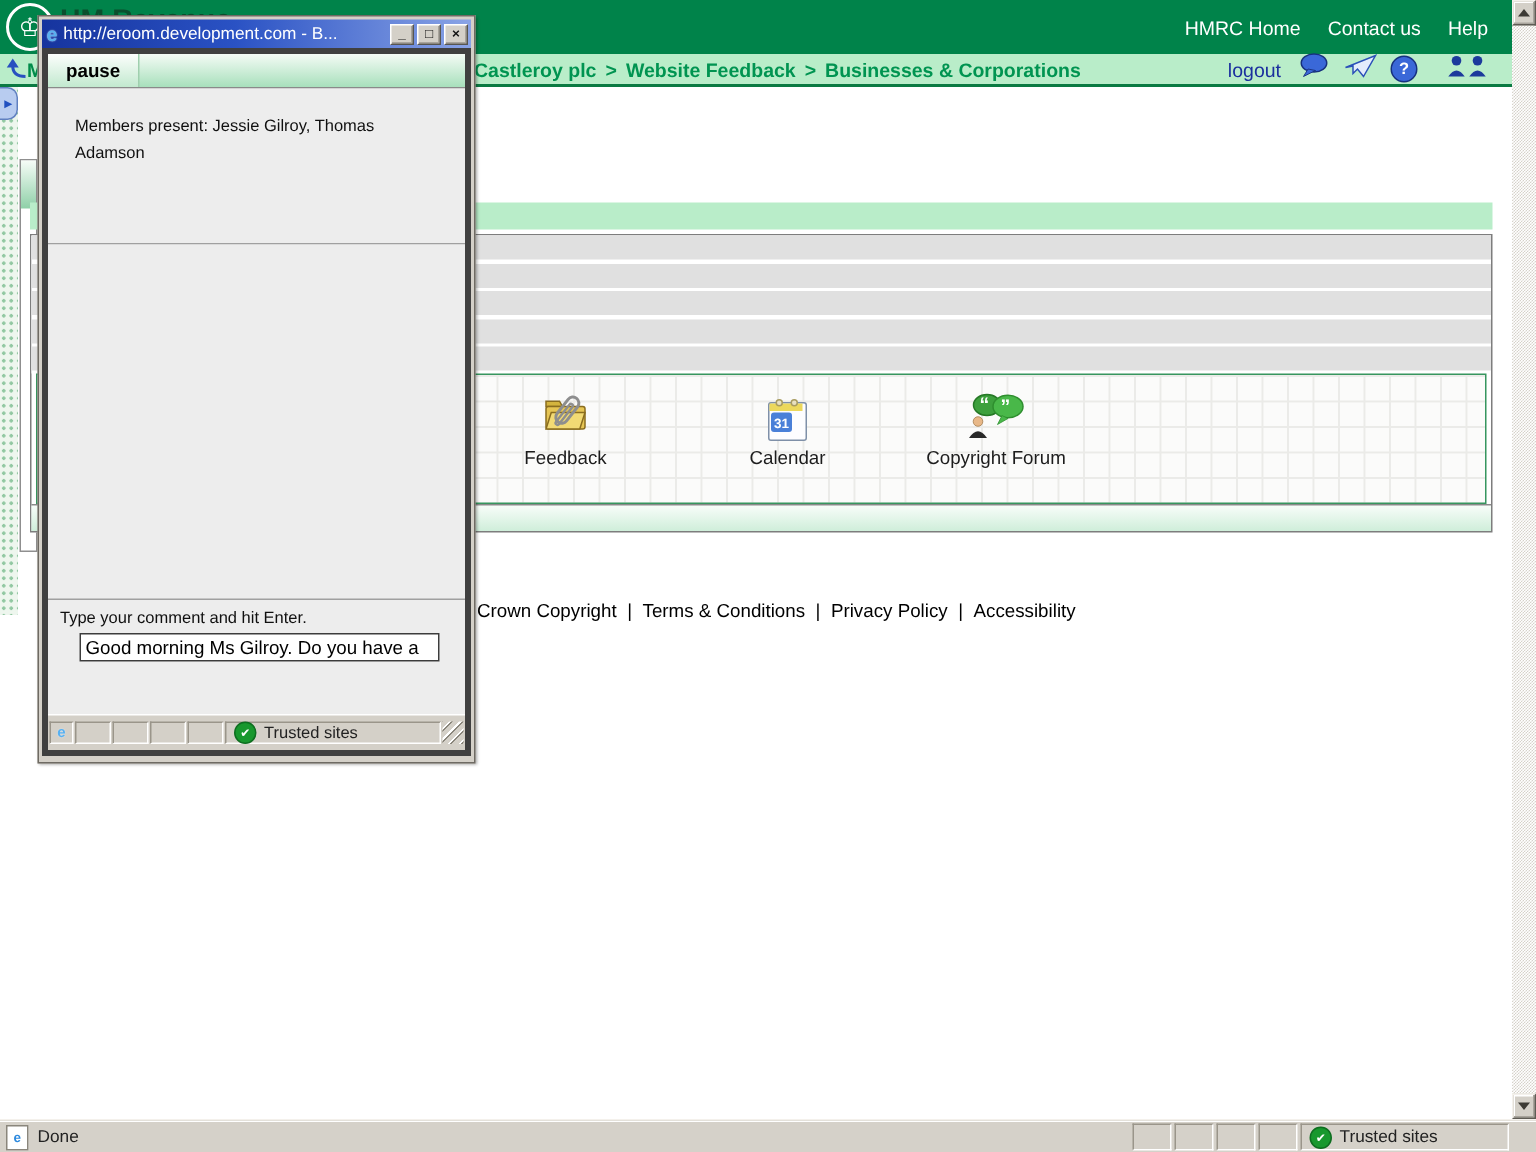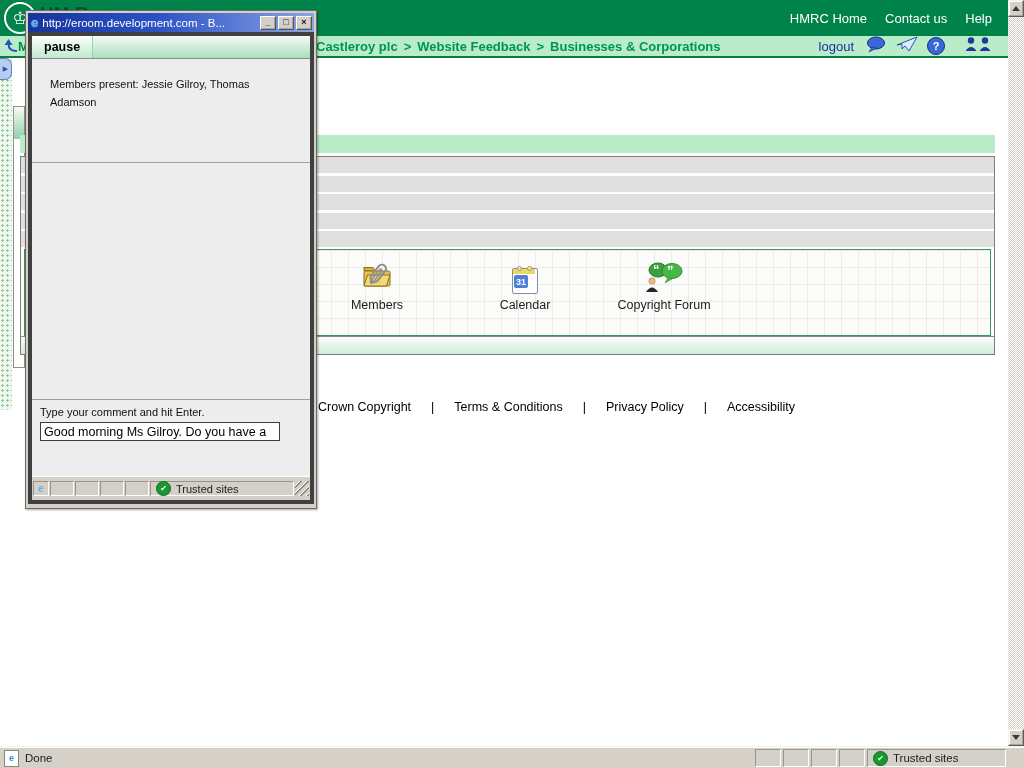--- a/index.html
+++ b/index.html
@@ -60,21 +60,21 @@
   
   .cal{position:relative;width:26px;height:28px;}
   .cal .page{position:absolute;left:0;top:2px;width:24px;height:24px;background:#fdfdff;border:1px solid #7f90a8;border-radius:2px;}
   .cal .band{position:absolute;left:1px;top:3px;width:22px;height:5px;background:#ecd85c;}
   .cal .d1,.cal .d2{position:absolute;top:0;width:3px;height:3px;border-radius:50%;background:#e8e0c0;border:1px solid #a89c60;}
   .cal .d1{left:5px}.cal .d2{left:15px}
   .cal .num{position:absolute;left:2px;top:9px;width:14px;height:13px;background:#4a80d8;border-radius:2px;
             color:#fff;font-size:9px;font-weight:bold;display:flex;align-items:center;justify-content:center;}
 
   
-  .site-footer{position:absolute;left:318px;top:400px;display:flex;align-items:center;gap:20px;
+  .site-footer{position:absolute;left:318px;top:400px;display:flex;align-items:center;gap:7px;
                font-size:12.5px;color:#000;white-space:nowrap;}
   .site-footer .flink{cursor:pointer;}
 
   
   .vscroll{position:absolute;left:1008px;top:0;width:16px;height:746px;
            background:#fff;
            background-image:linear-gradient(45deg,#d6d2ca 25%,transparent 25%,transparent 75%,#d6d2ca 75%),
                             linear-gradient(45deg,#d6d2ca 25%,transparent 25%,transparent 75%,#d6d2ca 75%);
            background-size:2px 2px;background-position:0 0,1px 1px;}
   .sbtn{position:absolute;left:0;width:16px;height:17px;background:#d4d0c8;
@@ -109,21 +109,21 @@
         display:flex;align-items:center;justify-content:center;cursor:pointer;box-sizing:border-box;line-height:1;}
   .pbody{position:relative;height:472px;border:4px solid #404040;background:#ededed;display:flex;flex-direction:column;box-sizing:border-box;}
   .pause-row{height:22px;background:linear-gradient(#f4fbf5,#a8e0bc);border-bottom:1px solid #8a8a8a;display:flex;}
   .pause-tab{height:100%;padding:0 12px;background:linear-gradient(#fcfefc,#c2e9cf);border-right:1px solid #9fcfae;
              font-size:12.5px;font-weight:bold;color:#000;display:flex;align-items:center;cursor:pointer;}
   .members{height:104px;background:#ededed;border-bottom:1px solid #a0a0a0;
            padding:16px 16px 0 18px;font-size:11px;line-height:18px;color:#101010;box-sizing:border-box;}
   .chatpane{flex:1;background:#ededed;border-bottom:1px solid #a0a0a0;}
   .commentpane{height:76px;background:#ededed;}
   .comment-label{margin:6px 0 4px 8px;font-size:11px;color:#101010;}
-  .comment-input{display:block;margin-left:8px;width:240px;height:19px;border:1px solid #3c3c3c;
+  .comment-input{display:block;margin-left:21px;width:240px;height:19px;border:1px solid #3c3c3c;
                  background:#fff;font-family:"Liberation Sans",sans-serif;font-size:12.5px;padding:0 3px;box-sizing:border-box;}
   .pstatus{height:21px;background:#d4d0c8;border-top:1px solid #fff;display:flex;align-items:center;padding:1px 1px;}
   .ps-cell{height:15px;border:1px solid;border-color:#9a958a #fff #fff #9a958a;margin-right:1px;box-sizing:border-box;}
   .ps-ie{width:16px;display:flex;align-items:center;justify-content:center;}
   .ps-sm{width:24px;}
   .ps-trusted{flex:1;display:flex;align-items:center;gap:5px;padding-left:5px;font-size:11px;color:#222;}
   .grip{width:14px;height:15px;background:
         repeating-linear-gradient(135deg,transparent 0 3px,#fff 3px 4px,#8a867c 4px 5px);cursor:nwse-resize;}
 </style>
 </head>
@@ -207,21 +207,21 @@
           <svg width="34" height="32" viewBox="0 0 34 32">
             <path d="M4,9 v-3.5 h9 l2,3.5 z" fill="#d4b43e" stroke="#8a6d1f"></path>
             <rect x="4" y="9" width="26" height="15" rx="1.5" fill="#e6c554" stroke="#8a6d1f"></rect>
             <path d="M4,24 L7.5,13 H30 L26.5,24 Z" fill="#f2da74" stroke="#8a6d1f"></path>
             <g transform="rotate(38 17 13)">
               <rect x="13" y="1" width="8" height="20" rx="4" fill="none" stroke="#8e8e8e" stroke-width="2"></rect>
               <rect x="15.8" y="6" width="2.6" height="17" rx="1.3" fill="none" stroke="#8e8e8e" stroke-width="1.6"></rect>
             </g>
           </svg>
         </div>
-        <div class="lbl">Members</div>
+        <div class="lbl">Feedback</div>
       </div>
 
       <div class="panel-item" style="left:448px;width:104px;">
         <div class="ic">
           <span class="cal">
             <span class="page"></span>
             <span class="band"></span>
             <span class="d1"></span>
               <span class="d2"></span>
             <span class="num">31</span>

